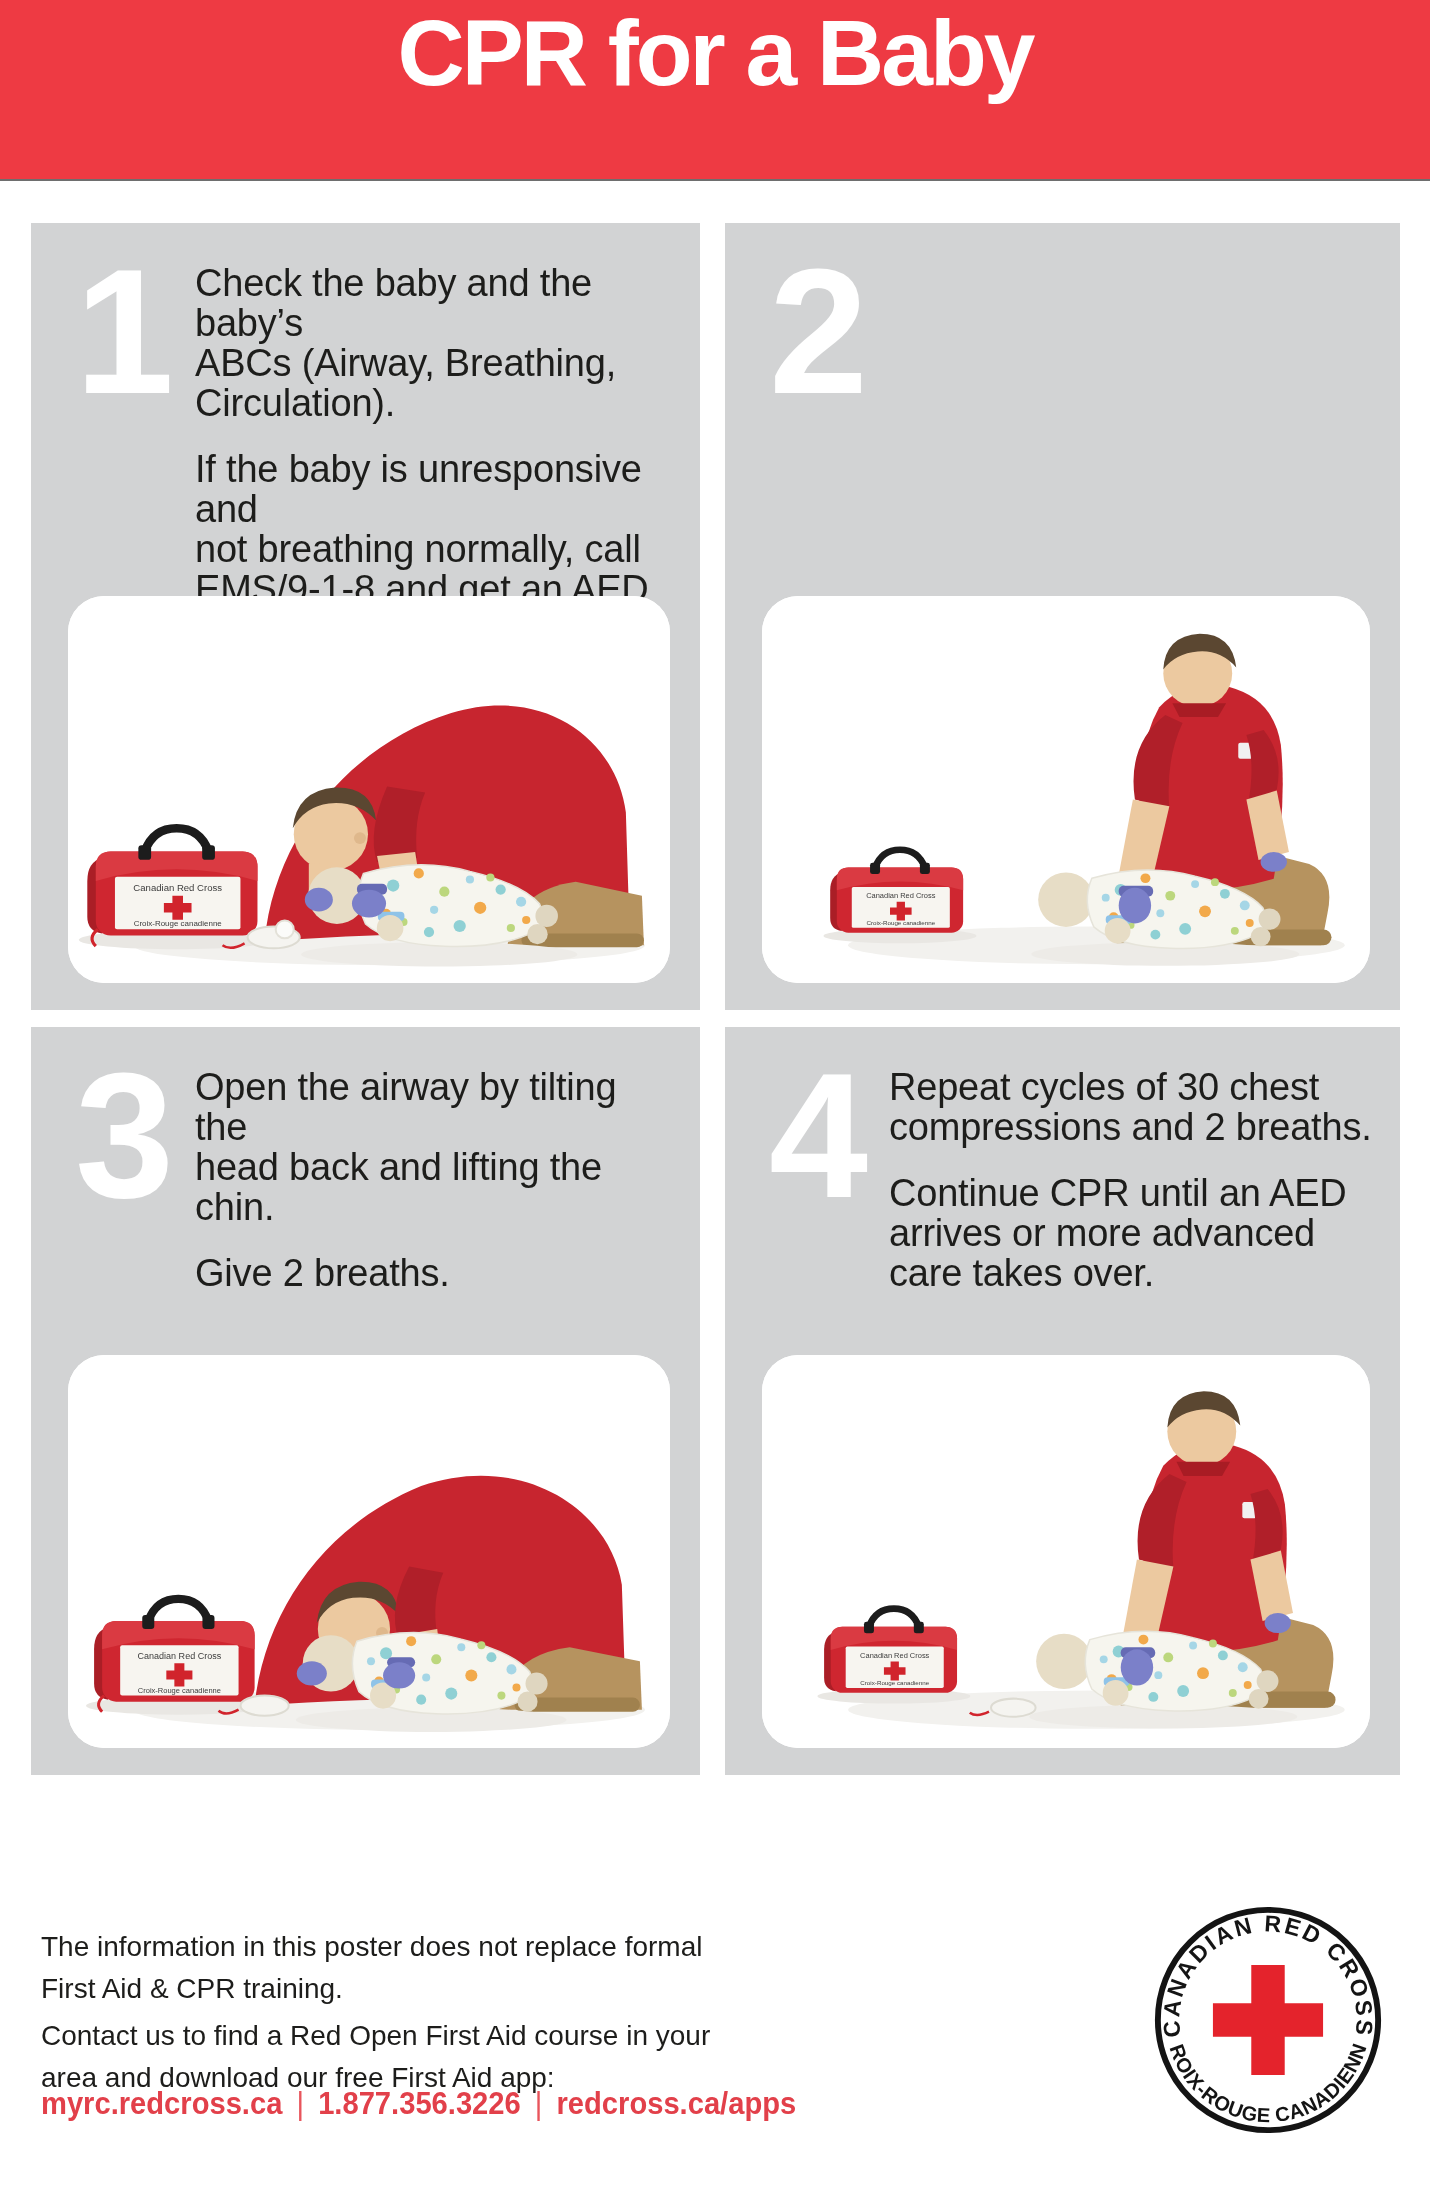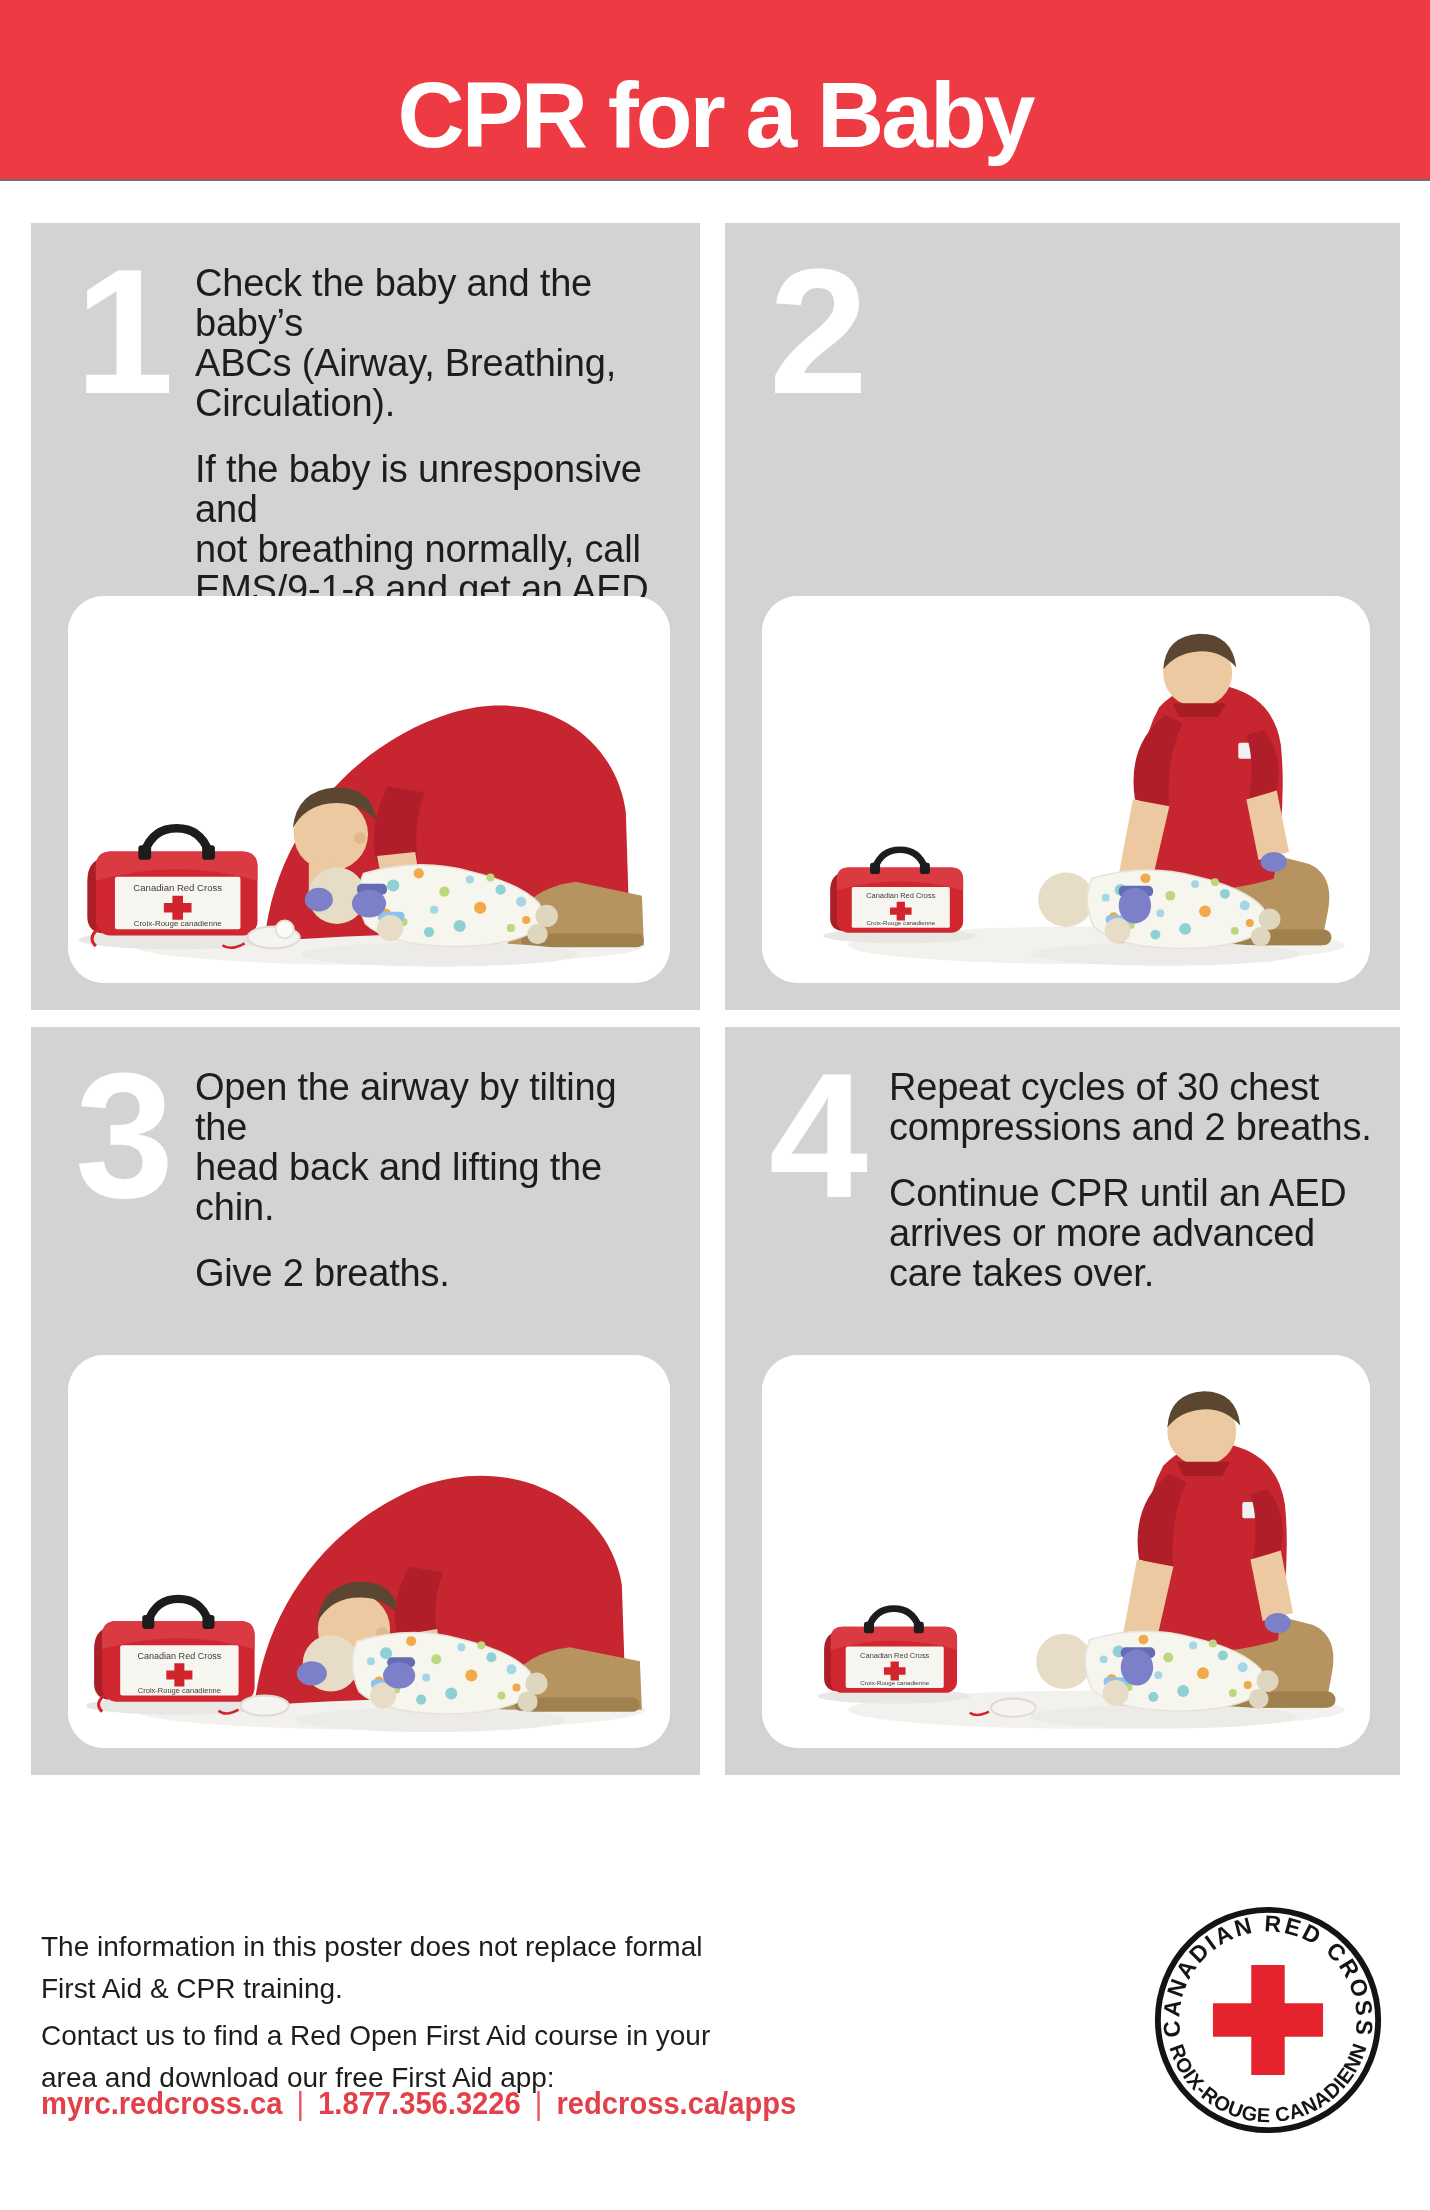--- a/index.html
+++ b/index.html
@@ -9,21 +9,21 @@
     background:#ffffff;
     font-family:"Liberation Sans","DejaVu Sans",sans-serif;
     color:#1d1d1b;
     overflow:hidden;
   }
   
   .header{
     height:179px;
     background:#ee3a43;
     border-bottom:2px solid #6e6e6e;
-    display:flex;align-items:flex-end;justify-content:center;
+    display:flex;align-items:flex-start;justify-content:center;
   }
   .header h1{
     margin:0 0 10px 0;
     color:#ffffff;
     font-size:93px;
     font-weight:700;
     letter-spacing:-3px;
   }
   
   .panels{

